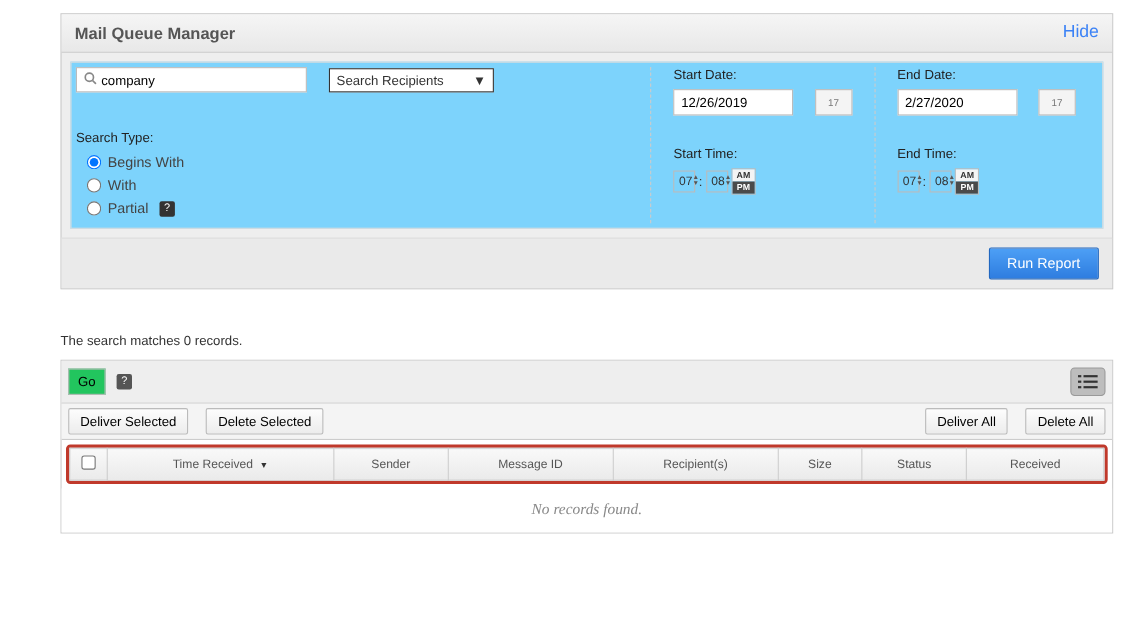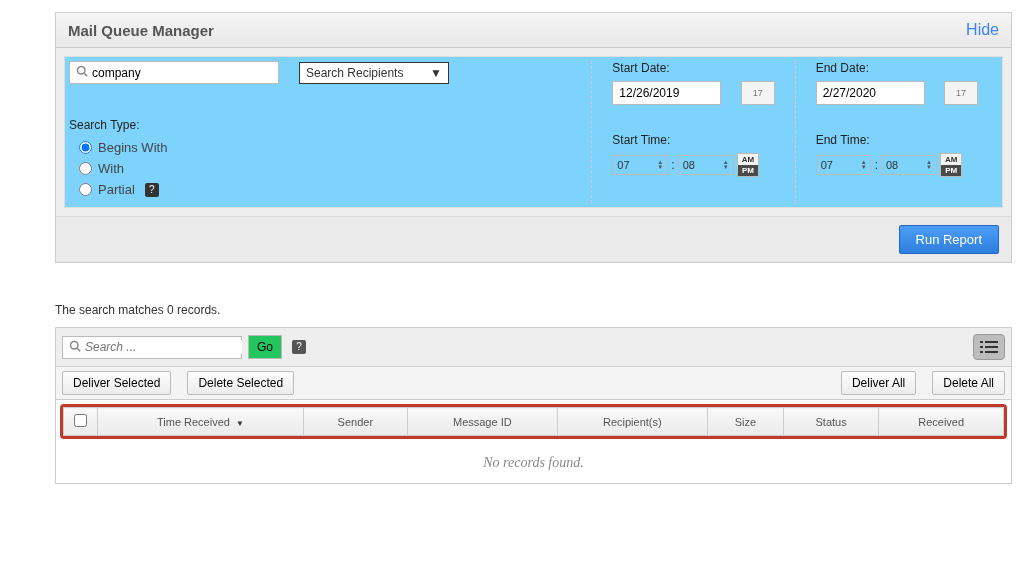--- a/index.html
+++ b/index.html
@@ -15,21 +15,21 @@
   .col-right { padding: 0 20px; border-left: 1px dashed #ccc; }
   .input-row { display: flex; align-items: center; gap: 20px; }
   .search-box { display: flex; align-items: center; border: 1px solid #bbb; padding: 3px 6px; width: 210px; background: #fff; }
   .search-box input { border: none; outline: none; flex: 1; font-size: 12px; }
   .magnify { color: #888; margin-right: 4px; }
   .dropdown { border: 1px solid #333; padding: 3px 6px; background: #fff; width: 150px; display: flex; justify-content: space-between; align-items: center; cursor: pointer; font-size: 12px; }
   .field-label { color: #222; font-weight: normal; font-size: 12px; margin-bottom: 6px; }
   .date-input { border: 1px solid #bbb; padding: 4px 6px; width: 109px; font-size: 12px; }
   .cal-btn { border: 1px solid #bbb; background: #f4f4f4; width: 34px; height: 24px; display: inline-flex; align-items: center; justify-content: center; font-size: 9px; color: #777; margin-left: 16px; vertical-align: top; cursor: pointer; }
   .time-row { display: flex; align-items: center; gap: 3px; }
-  .spin { border: 1px solid #bbb; padding: 3px 4px; width: 56px; display: flex; align-items: center; justify-content: space-between; }
+  .spin { border: 1px solid #bbb; padding: 3px 4px; width: 20px; display: flex; align-items: center; justify-content: space-between; }
   .spin-val { font-size: 11px; }
   .spin-btns { display: flex; flex-direction: column; }
   .spin-btns span { font-size: 6px; line-height: 5px; color: #555; cursor: pointer; }
   .ampm { display: flex; flex-direction: column; border: 1px solid #bbb; font-size: 8px; font-weight: bold; line-height: 9px; }
   .ampm .am { background: #f4f4f4; padding: 1px 4px; text-align: center; }
   .ampm .pm { background: #4a4a4a; color: #fff; padding: 1px 4px; text-align: center; }
   .search-type { margin-top: 34px; }
   .radio-list { margin-top: 8px; padding-left: 10px; }
   .radio-list label { display: flex; align-items: center; gap: 6px; margin-bottom: 6px; color: #444; font-size: 13px; }
   .help-icon { display: inline-block; width: 14px; height: 14px; background: #333; color: #fff; font-size: 10px; text-align: center; line-height: 14px; border-radius: 2px; margin-left: 4px; }
@@ -174,29 +174,20 @@
   <div class="panel-footer">
     <button class="btn-primary">Run Report</button>
   </div>
 </div>
 
 <div class="results-text">The search matches 0 records.</div>
 
 <div class="results-panel">
   <div class="res-top">
     <div class="res-top-left">
-      <div class="search2">
-        <span class="magnify">
-          <svg width="12" height="12" viewBox="0 0 16 16">
-              <circle cx="7" cy="7" r="5" stroke="#888" stroke-width="2" fill="none"></circle>
-              <line x1="11" y1="11" x2="15" y2="15" stroke="#888" stroke-width="2"></line>
-            </svg>
-        </span>
-        <input type="text" placeholder="Search ..." style="">
-      </div>
       <button class="go-btn">Go</button>
       <span class="help-icon" style="background:#555">?</span>
     </div>
     <div class="view-toggle">
       <svg viewBox="0 0 18 14">
           <rect x="0" y="1" width="3" height="2" fill="#333"></rect>
           <rect x="5" y="1" width="13" height="2" fill="#333"></rect>
           <rect x="0" y="6" width="3" height="2" fill="#333"></rect>
           <rect x="5" y="6" width="13" height="2" fill="#333"></rect>
           <rect x="0" y="11" width="3" height="2" fill="#333"></rect>

